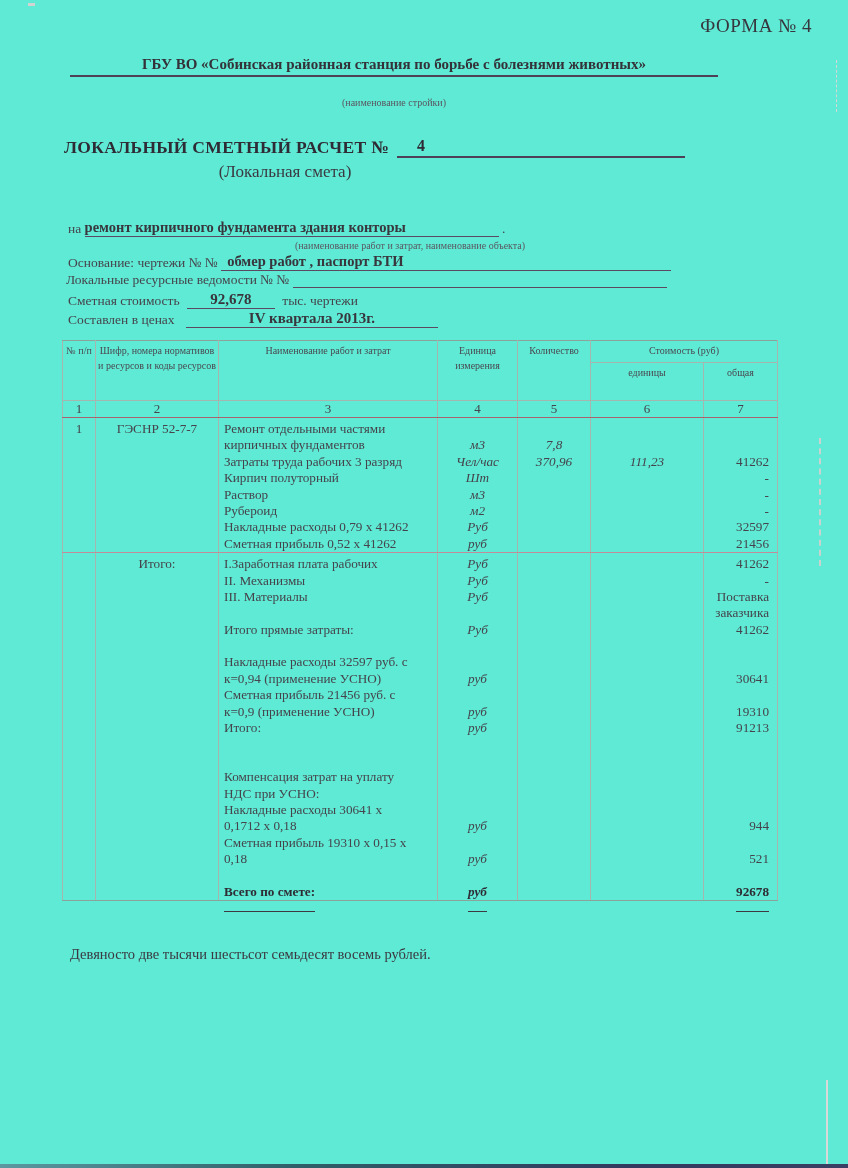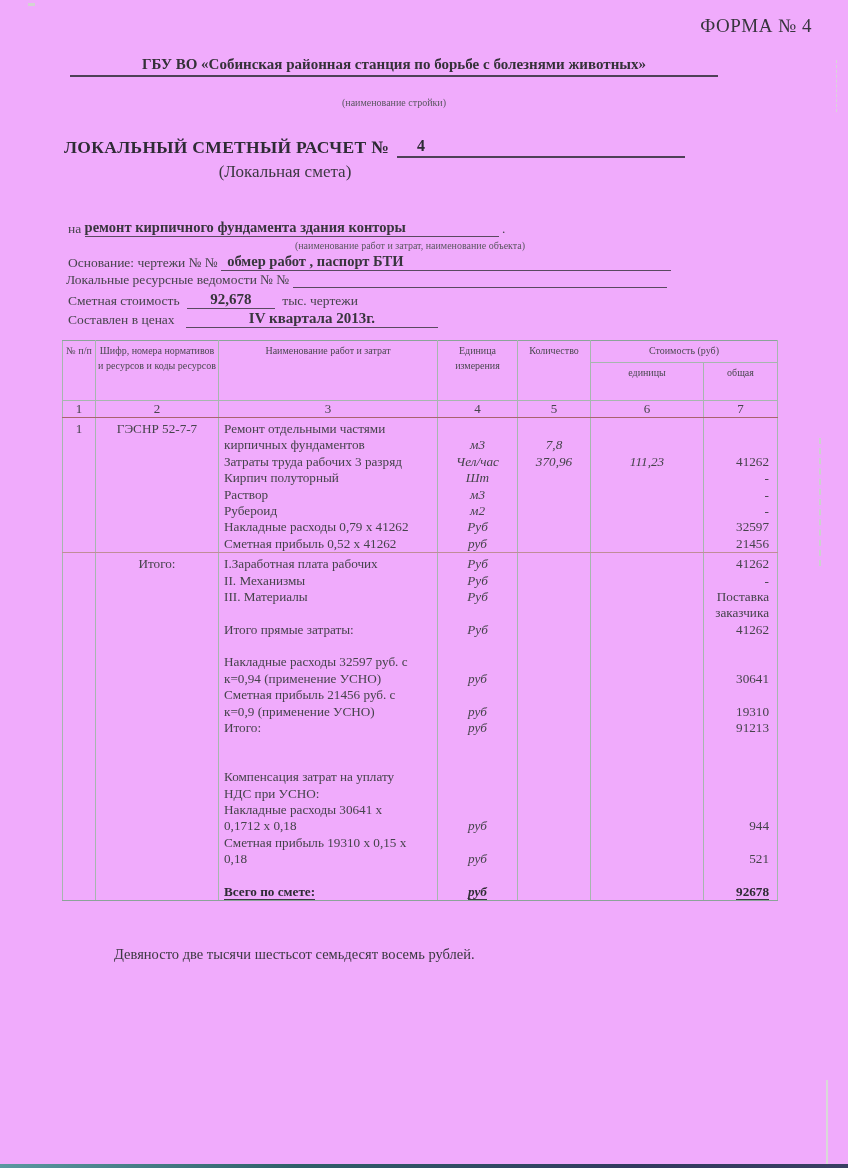--- a/index.html
+++ b/index.html
@@ -1,18 +1,18 @@
 <!DOCTYPE html>
 <html><head>
 <meta charset="utf-8">
 <style>
   html,body{margin:0;padding:0;background:#e8e8e8;}
   .page{
     position:relative;width:848px;height:1168px;margin:0 auto;
-    background:#f0abfc;overflow:hidden;
+    background:#5eead4;overflow:hidden;
     font-family:"Liberation Serif","DejaVu Serif",serif;
     color:#3f3d45;
   }
   
   .form-label{position:absolute;top:15px;left:640px;width:172px;text-align:right;
     font-size:19px;letter-spacing:0.5px;color:#37353d;}
   .org-line{position:absolute;top:56px;left:70px;width:648px;text-align:center;
     font-size:15px;font-weight:600;color:#343138;padding-bottom:2px;
     border-bottom:2px solid #4e4157;}
   .org-caption{position:absolute;top:97px;left:70px;width:648px;text-align:center;
@@ -52,23 +52,23 @@
     border-top:1px solid #b3838b;border-bottom:1px solid #aa636e;}
   .tbl tbody td{vertical-align:top;padding-top:3px;}
   .tbl tbody tr:first-child td{border-bottom:1px solid #c08d98;}
   .tbl tbody tr:last-child td{border-bottom:1px solid #8ba399;}
   .c-num,.c-code{text-align:center;}
   .c-name{text-align:left;padding-left:5px !important;padding-right:2px !important;}
   .c-unit,.c-qty,.c-ucost{text-align:center;font-style:italic;}
   .c-total{text-align:right;padding-right:8px !important;}
   .ln{height:16.4px;line-height:16.4px;white-space:nowrap;}
   .emph{font-weight:bold;color:#2e2b34;border-bottom:1.6px solid #3c3943;
-    padding-bottom:0px;}
-  
-  .words{position:absolute;top:946px;left:70px;font-size:14.5px;color:#3b3841;margin-left:44px;}
+    padding-bottom:12px;}
+  
+  .words{position:absolute;top:946px;left:70px;font-size:14.5px;color:#3b3841;}
   
   .edge-bottom{position:absolute;left:0;bottom:0;width:100%;height:4px;
     background:linear-gradient(90deg,#5b98a0 0%,#2f5f68 35%,#33395f 75%,#3a3f63 100%);}
   .edge-right{position:absolute;left:826px;top:1080px;width:2px;height:84px;background:#d9d9d8;}
   .dash-artifact-1{position:absolute;left:819px;top:438px;height:128px;width:0;
     border-left:2px dashed #ccd2cf;}
   .dash-artifact-2{position:absolute;left:836px;top:60px;height:52px;width:0;
     border-left:1px dashed #d7d7d6;}
   .speck{position:absolute;background:#d3d3d2;}
 </style>

